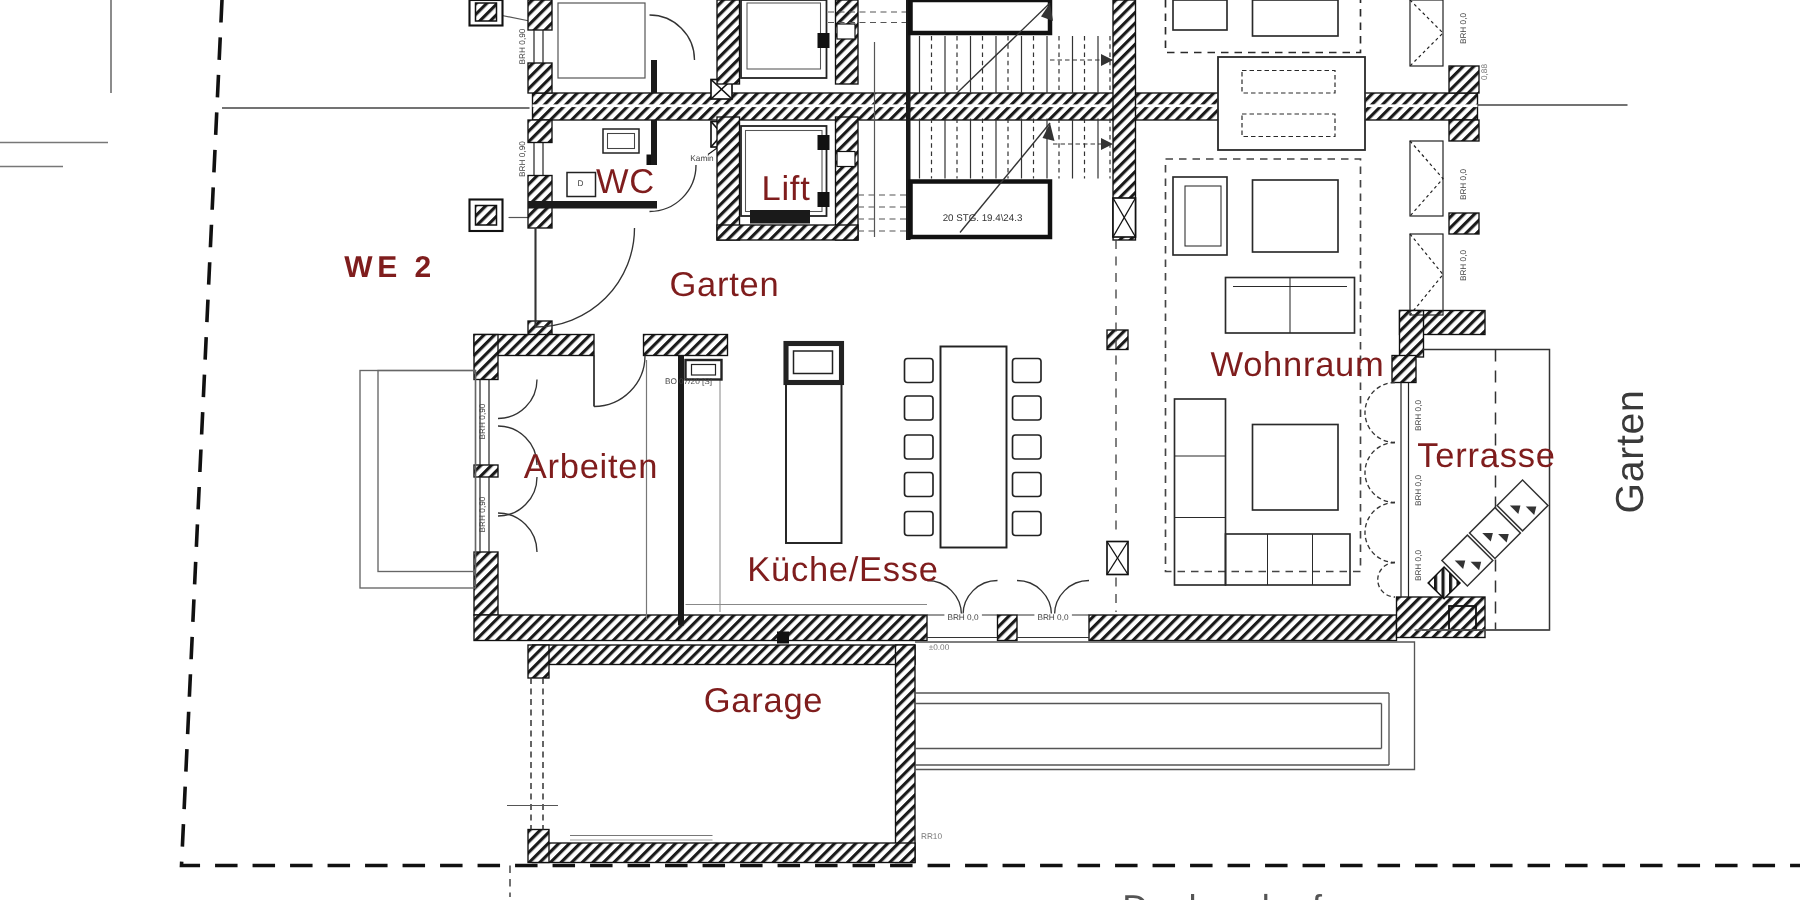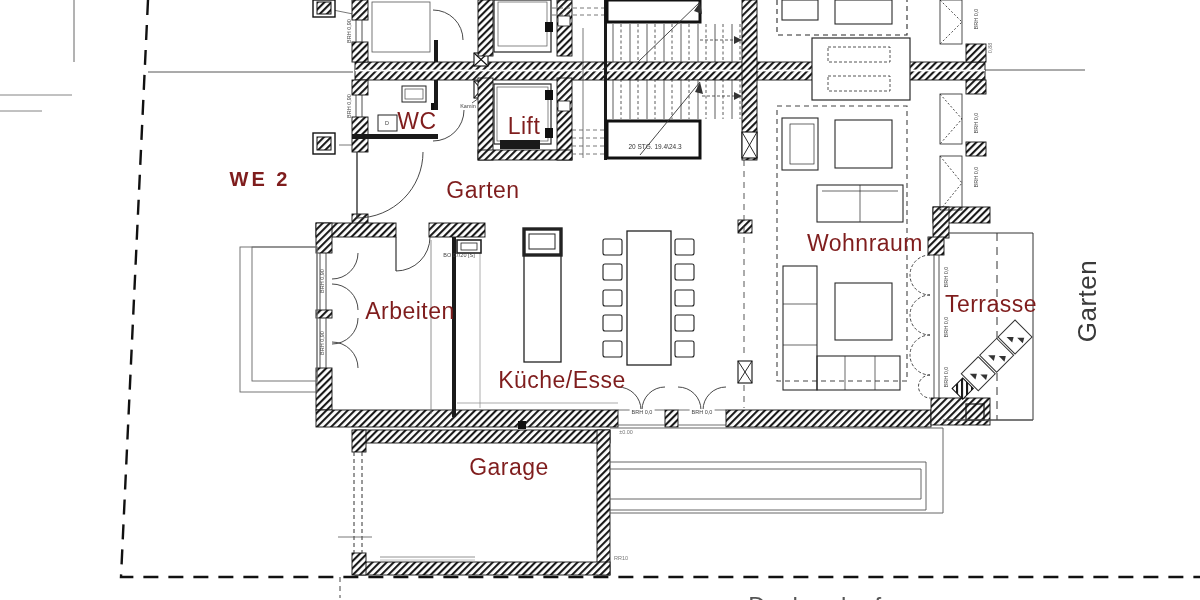--- a/index.html
+++ b/index.html
@@ -318,21 +318,21 @@
     <line x1="926" y1="462" x2="926" y2="510"></line>
     <line x1="921" y1="469" x2="921" y2="499"></line>
     <line x1="943" y1="420" x2="1033" y2="420"></line>
   </g>
 </svg>
 
 <div class="lbl bold" style="left:218px;top:179px;margin-left:42px;">WE 2</div>
 <div class="lbl" style="left:417px;top:121px;">WC</div>
 <div class="lbl" style="left:524px;top:126px;">Lift</div>
 <div class="lbl" style="left:483px;top:190px;">Garten</div>
-<div class="lbl" style="left:410px;top:311px;">Arbeiten</div>
+<div class="lbl" style="left:394px;top:311px;">Arbeiten</div>
 <div class="lbl" style="left:562px;top:380px;">Küche/Esse</div>
 <div class="lbl" style="left:841px;top:243px;margin-left:24px;">Wohnraum</div>
 <div class="lbl" style="left:991px;top:304px;">Terrasse</div>
 <div class="lbl" style="left:509px;top:467px;">Garage</div>
 <div class="lbl garten rot" style="left:1087px;top:301px;">Garten</div>
 
 <div class="lbl tiny" style="left:655px;top:146px;">20 STG. 19.4\24.3</div>
 <div class="lbl micro" style="left:468px;top:106px;">Kamin</div>
 <div class="lbl micro" style="left:459px;top:255px;">BO 07/20 [S]</div>
 <div class="lbl micro" style="left:387px;top:123px;">D</div>

